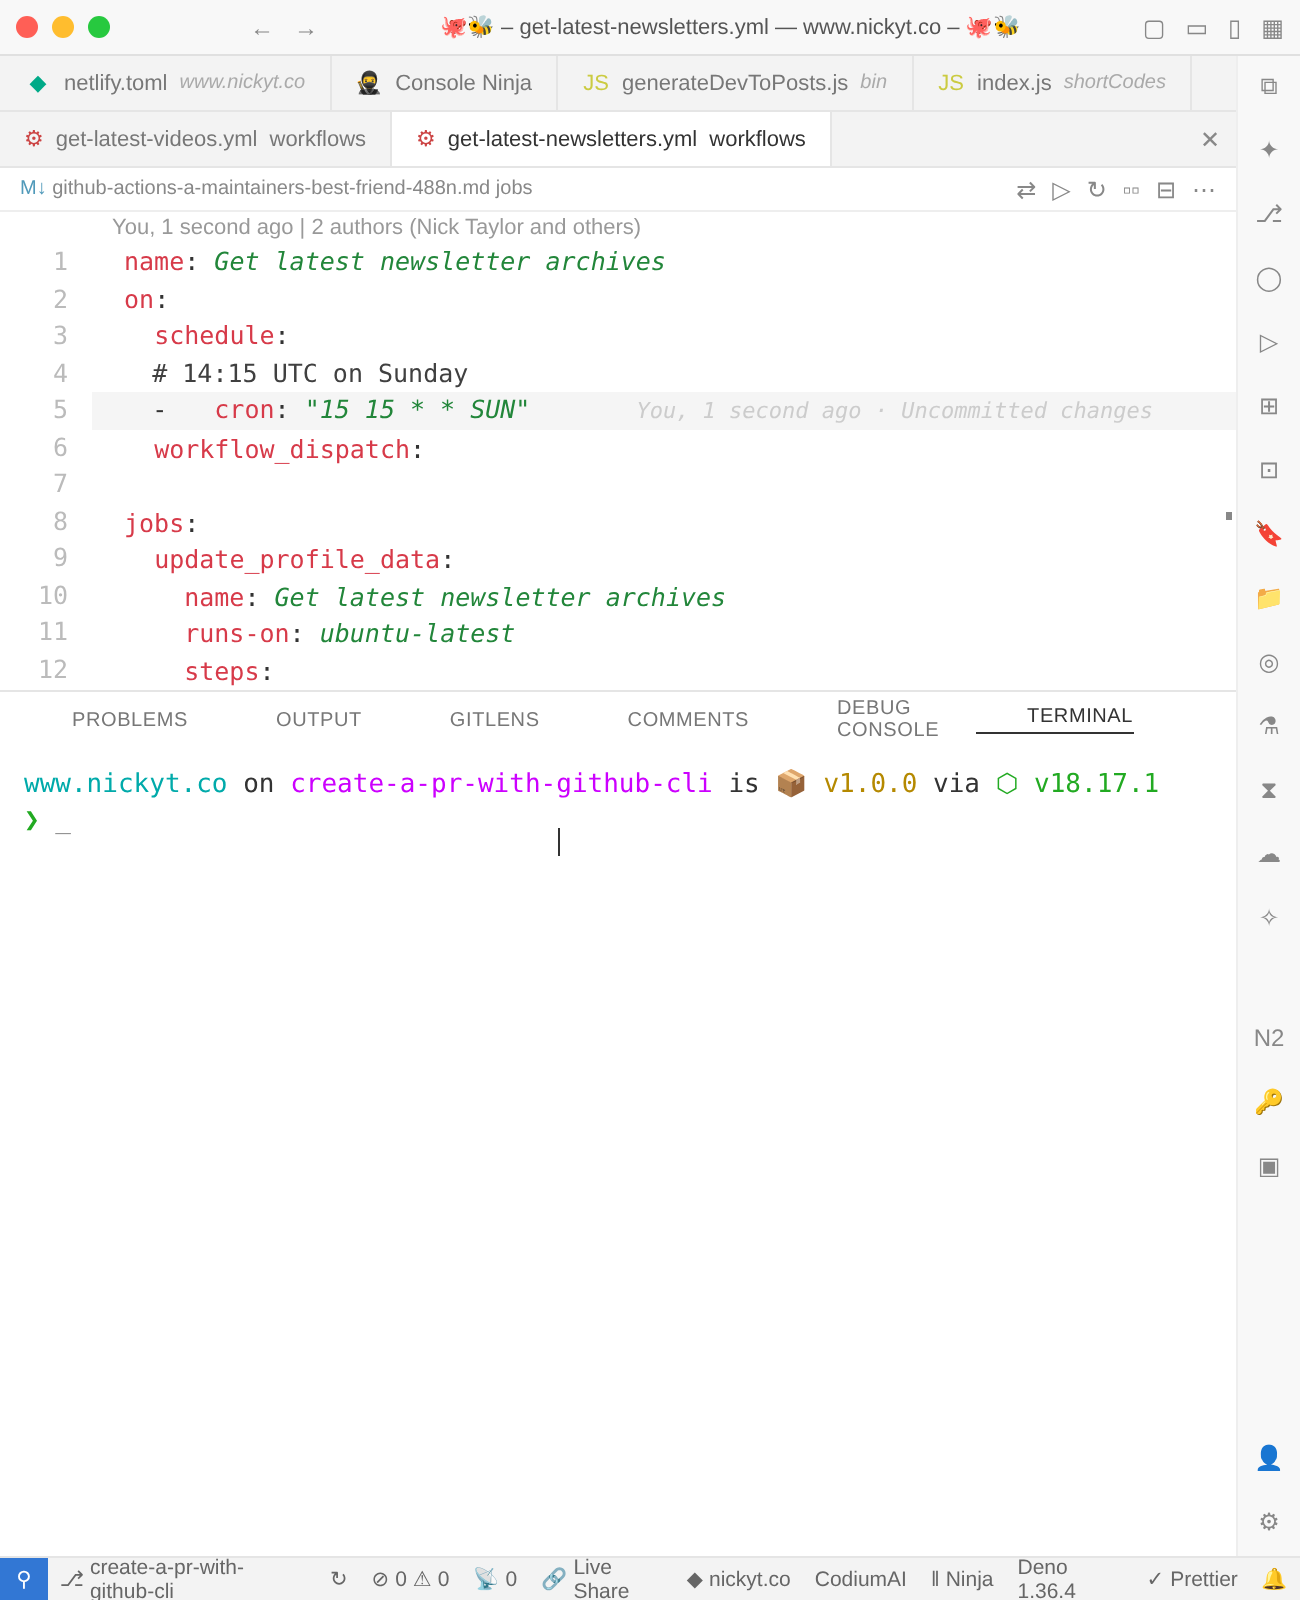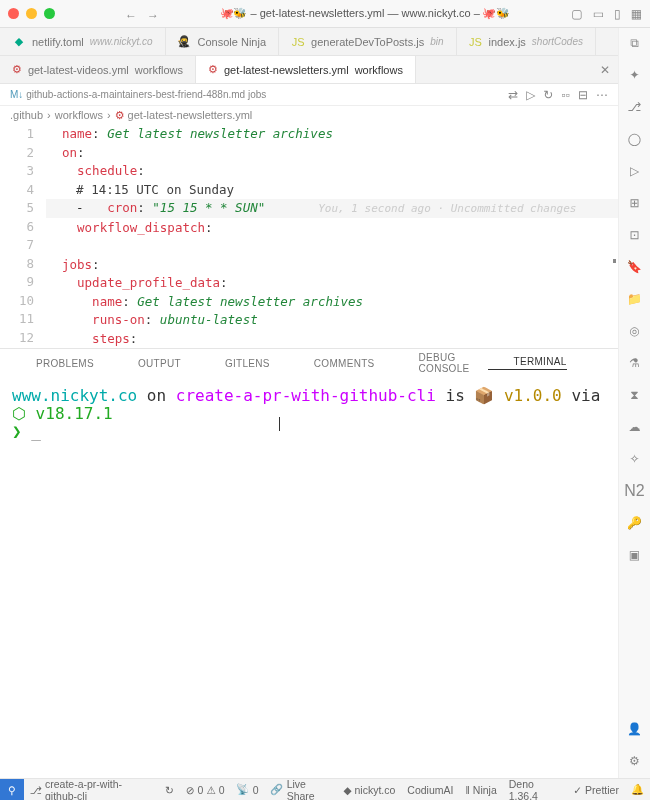--- a/index.html
+++ b/index.html
@@ -35,21 +35,21 @@
 .k-str { color: #22863a; font-style: italic; }
 .k-cmt { color: #404040; }
 .blame { color: #ccc; font-style: italic; font-size: 11px; }
 .minimap-ind { position: absolute; right: 2px; top: 134px; width: 3px; height: 4px; background: #888; }
 .panel { border-top: 1px solid #e5e5e5; }
 .panel-tabs { display: flex; align-items: center; padding: 0 10px; height: 28px; gap: 18px; font-size: 10px; color: #777; }
 .panel-tab { letter-spacing: 0.3px; padding-left: 26px; }
 .panel-tab.active { color: #333; border-bottom: 1px solid #333; padding-bottom: 2px; }
 .panel-tabs .spacer { flex: 1; }
 .panel-tabs .ticon { color: #888; }
-.terminal { font-family: "SF Mono", Monaco, Consolas, monospace; font-size: 16px; padding: 10px 12px; line-height: 18px; height: 388px; position: relative; }
+.terminal { font-family: "SF Mono", Monaco, Consolas, monospace; font-size: 13px; padding: 10px 12px; line-height: 18px; height: 388px; position: relative; }
 .term-cursor { position: absolute; left: 279px; top: 40px; width: 1px; height: 14px; background: #333; }
 .t-cyan { color: #0aa; }
 .t-mag { color: #c0f; }
 .t-yel { color: #b58900; }
 .t-grn { color: #2a2; }
 .right-rail { position: absolute; right: 0; top: 28px; bottom: 22px; width: 32px; background: #f8f8f8; border-left: 1px solid #eee; display: flex; flex-direction: column; align-items: center; padding-top: 6px; gap: 14px; color: #888; }
 .right-rail .ric { width: 18px; height: 18px; display: flex; align-items: center; justify-content: center; }
 .right-rail .bottom { margin-top: auto; margin-bottom: 8px; display: flex; flex-direction: column; gap: 14px; align-items: center; }
 .statusbar { position: absolute; bottom: 0; left: 0; right: 0; height: 22px; background: #f3f3f3; border-top: 1px solid #e5e5e5; display: flex; align-items: center; font-size: 10.5px; color: #666; }
 .status-remote { background: #3277d4; color: #fff; height: 100%; width: 26px; display: flex; align-items: center; justify-content: center; }
@@ -133,24 +133,22 @@
   <div class="right">
     <span>⇄</span>
     <span>▷</span>
     <span>↻</span>
     <span>▫▫</span>
     <span>⊟</span>
     <span>⋯</span>
   </div>
 </div>
 
-<div class="breadcrumb">
-  <span>.github</span><span class="sep">›</span><span>workflows</span><span class="sep">›</span><span style="color:#c44;">⚙</span> <span>get-latest-newsletters.yml</span>
-</div>
-
+
+<div class="authors">You, 1 second ago | 2 authors (Nick Taylor and others)</div>
 
 <div class="editor">
   <div class="gutter" id="gutter">
         <div>1</div>
         <div>2</div>
         <div>3</div>
         <div>4</div>
         <div>5</div>
         <div>6</div>
         <div>7</div>
@@ -202,21 +200,21 @@
   <div class="ric">▷</div>
   <div class="ric">⊞</div>
   <div class="ric">⊡</div>
   <div class="ric">🔖</div>
   <div class="ric">📁</div>
   <div class="ric">◎</div>
   <div class="ric">⚗</div>
   <div class="ric">⧗</div>
   <div class="ric">☁</div>
   <div class="ric">✧</div>
-  <div class="ric" style="font-size:16px;">N2</div>
+  <div class="ric" style="font-size:12px;margin-top:28px;">N2</div>
   <div class="ric">🔑</div>
   <div class="ric">▣</div>
   <div class="bottom">
     <div class="ric">👤</div>
     <div class="ric">⚙</div>
   </div>
 </div>
 
 <div class="statusbar">
   <div class="status-remote">⚲</div>

